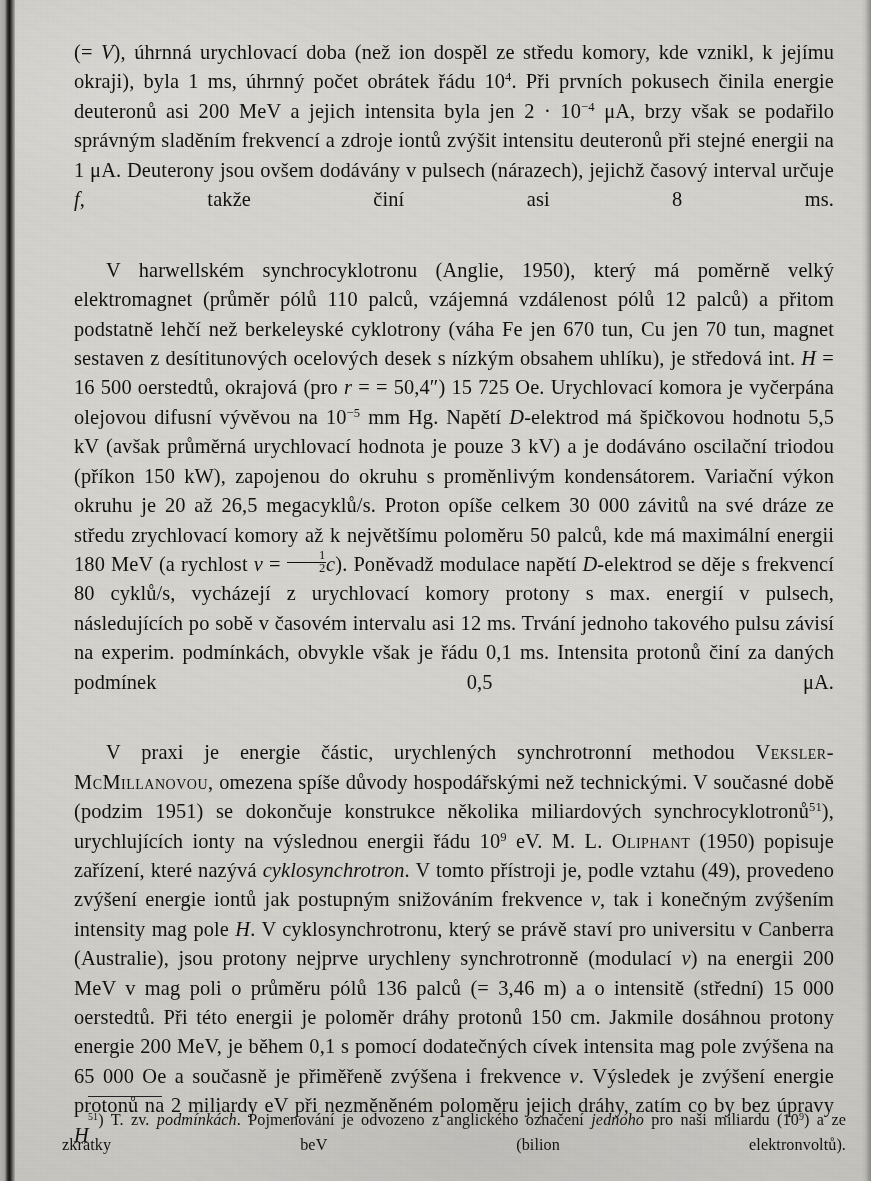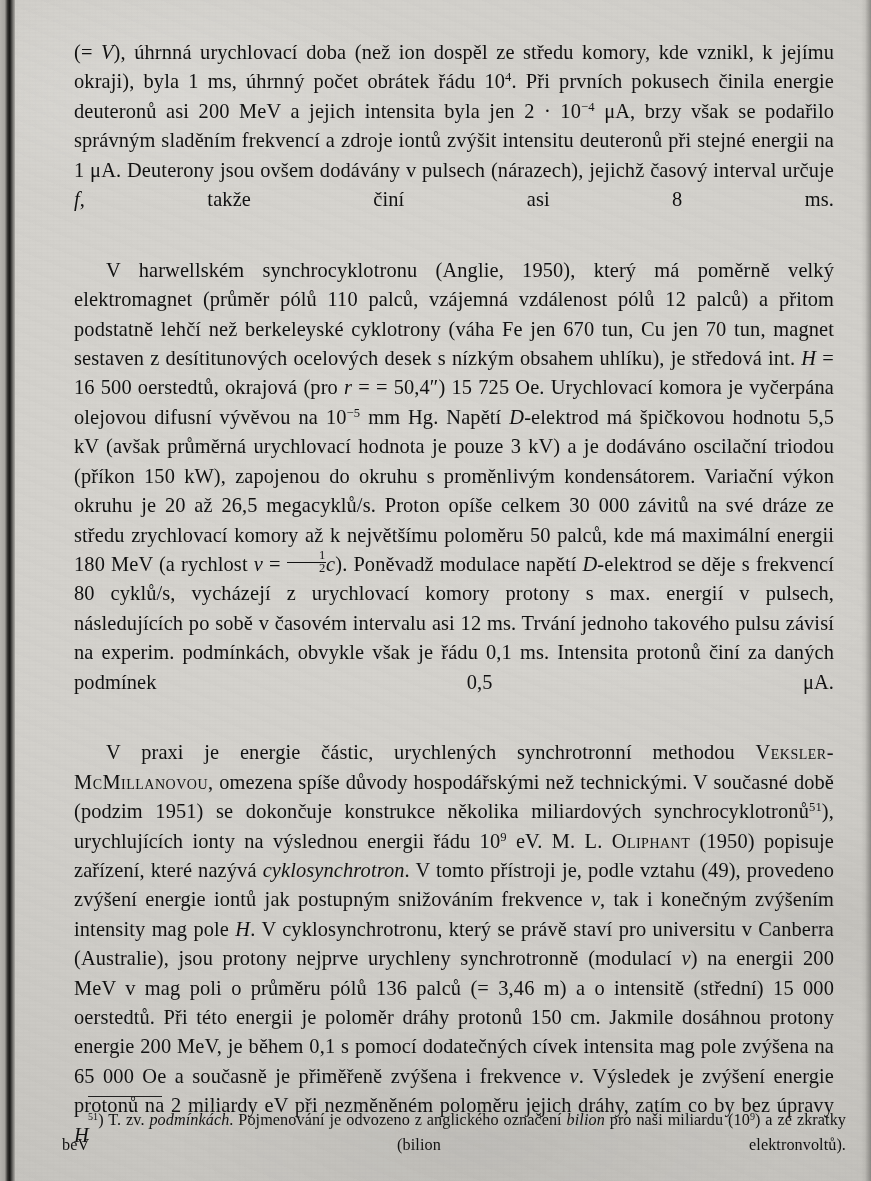--- a/index.html
+++ b/index.html
@@ -165,21 +165,21 @@
   <div class="ink-layer">
 
     <div class="text-column">
       <p class="body">(= <i>V</i>), úhrnná urychlovací doba (než ion dospěl ze středu komory, kde vznikl, k jejímu okraji), byla 1 ms, úhrnný počet obrátek řádu 10<sup>4</sup>. Při prvních pokusech činila energie deuteronů asi 200 MeV a jejich intensita byla jen 2 · 10<sup>−4</sup> μA, brzy však se podařilo správným sladěním frekvencí a zdroje iontů zvýšit intensitu deuteronů při stejné energii na 1 μA. Deuterony jsou ovšem dodávány v pulsech (nárazech), jejichž časový interval určuje <i>f</i>, takže činí asi 8 ms.</p>
       <p class="body indent">V harwellském synchrocyklotronu (Anglie, 1950), který má poměrně velký elektromagnet (průměr pólů 110 palců, vzájemná vzdálenost pólů 12 palců) a přitom podstatně lehčí než berkeleyské cyklotrony (váha Fe jen 670 tun, Cu jen 70 tun, magnet sestaven z desítitunových ocelových desek s nízkým obsahem uhlíku), je středová int. <i>H</i> = 16 500 oerstedtů, okrajová (pro <i>r</i> = = 50,4″) 15 725 Oe. Urychlovací komora je vyčerpána olejovou difusní vývěvou na 10<sup>−5</sup> mm Hg. Napětí <i>D</i>-elektrod má špičkovou hodnotu 5,5 kV (avšak průměrná urychlovací hodnota je pouze 3 kV) a je dodáváno oscilační triodou (příkon 150 kW), zapojenou do okruhu s proměnlivým kondensátorem. Variační výkon okruhu je 20 až 26,5 megacyklů/s. Proton opíše celkem 30 000 závitů na své dráze ze středu zrychlovací komory až k největšímu poloměru 50 palců, kde má maximální energii 180 MeV (a rychlost <i>v</i> = <span class="frac"><span class="num">1</span><span class="den">2</span></span><i>c</i>). Poněvadž modulace napětí <i>D</i>-elektrod se děje s frekvencí 80 cyklů/s, vycházejí z urychlovací komory protony s max. energií v pulsech, následujících po sobě v časovém intervalu asi 12 ms. Trvání jednoho takového pulsu závisí na experim. podmínkách, obvykle však je řádu 0,1 ms. Intensita protonů činí za daných podmínek 0,5 μA.</p>
       <p class="body indent stretch-last">V praxi je energie částic, urychlených synchrotronní methodou <span class="sc">Veksler-McMillanovou</span>, omezena spíše důvody hospodářskými než technickými. V současné době (podzim 1951) se dokončuje konstrukce několika miliardových synchrocyklotronů<sup>51</sup>), urychlujících ionty na výslednou energii řádu 10<sup>9</sup> eV. M. L. <span class="sc">Oliphant</span> (1950) popisuje zařízení, které nazývá <i>cyklosynchrotron</i>. V tomto přístroji je, podle vztahu (49), provedeno zvýšení energie iontů jak postupným snižováním frekvence <i>ν</i>, tak i konečným zvýšením intensity mag pole <i>H</i>. V cyklosynchrotronu, který se právě staví pro universitu v Canberra (Australie), jsou protony nejprve urychleny synchrotronně (modulací <i>ν</i>) na energii 200 MeV v mag poli o průměru pólů 136 palců (= 3,46 m) a o intensitě (střední) 15 000 oerstedtů. Při této energii je poloměr dráhy protonů 150 cm. Jakmile dosáhnou protony energie 200 MeV, je během 0,1 s pomocí dodatečných cívek intensita mag pole zvýšena na 65 000 Oe a současně je přiměřeně zvýšena i frekvence <i>ν</i>. Výsledek je zvýšení energie protonů na 2 miliardy eV při nezměněném poloměru jejich dráhy, zatím co by bez úpravy <i>H</i></p>
     </div>
 
     <div class="footnote-area">
       <div class="footnote-rule"></div>
-      <p class="footnote indent"><sup>51</sup>) T. zv. <i>podmínkách</i>. Pojmenování je odvozeno z anglického označení <i>bilion</i> pro naši miliardu (10<sup>9</sup>) a ze zkratky beV (bilion elektronvoltů).</p>
+      <p class="footnote indent"><sup>51</sup>) T. zv. <i>podmínkách</i>. Pojmenování je odvozeno z anglického označení <i>jednoho</i> pro naši miliardu (10<sup>9</sup>) a ze zkratky beV (bilion elektronvoltů).</p>
     </div>
 
   </div>
 
   <div class="scan-edge-left"></div>
   <div class="scan-edge-right"></div>
 
 </div>
 
 </body></html>

